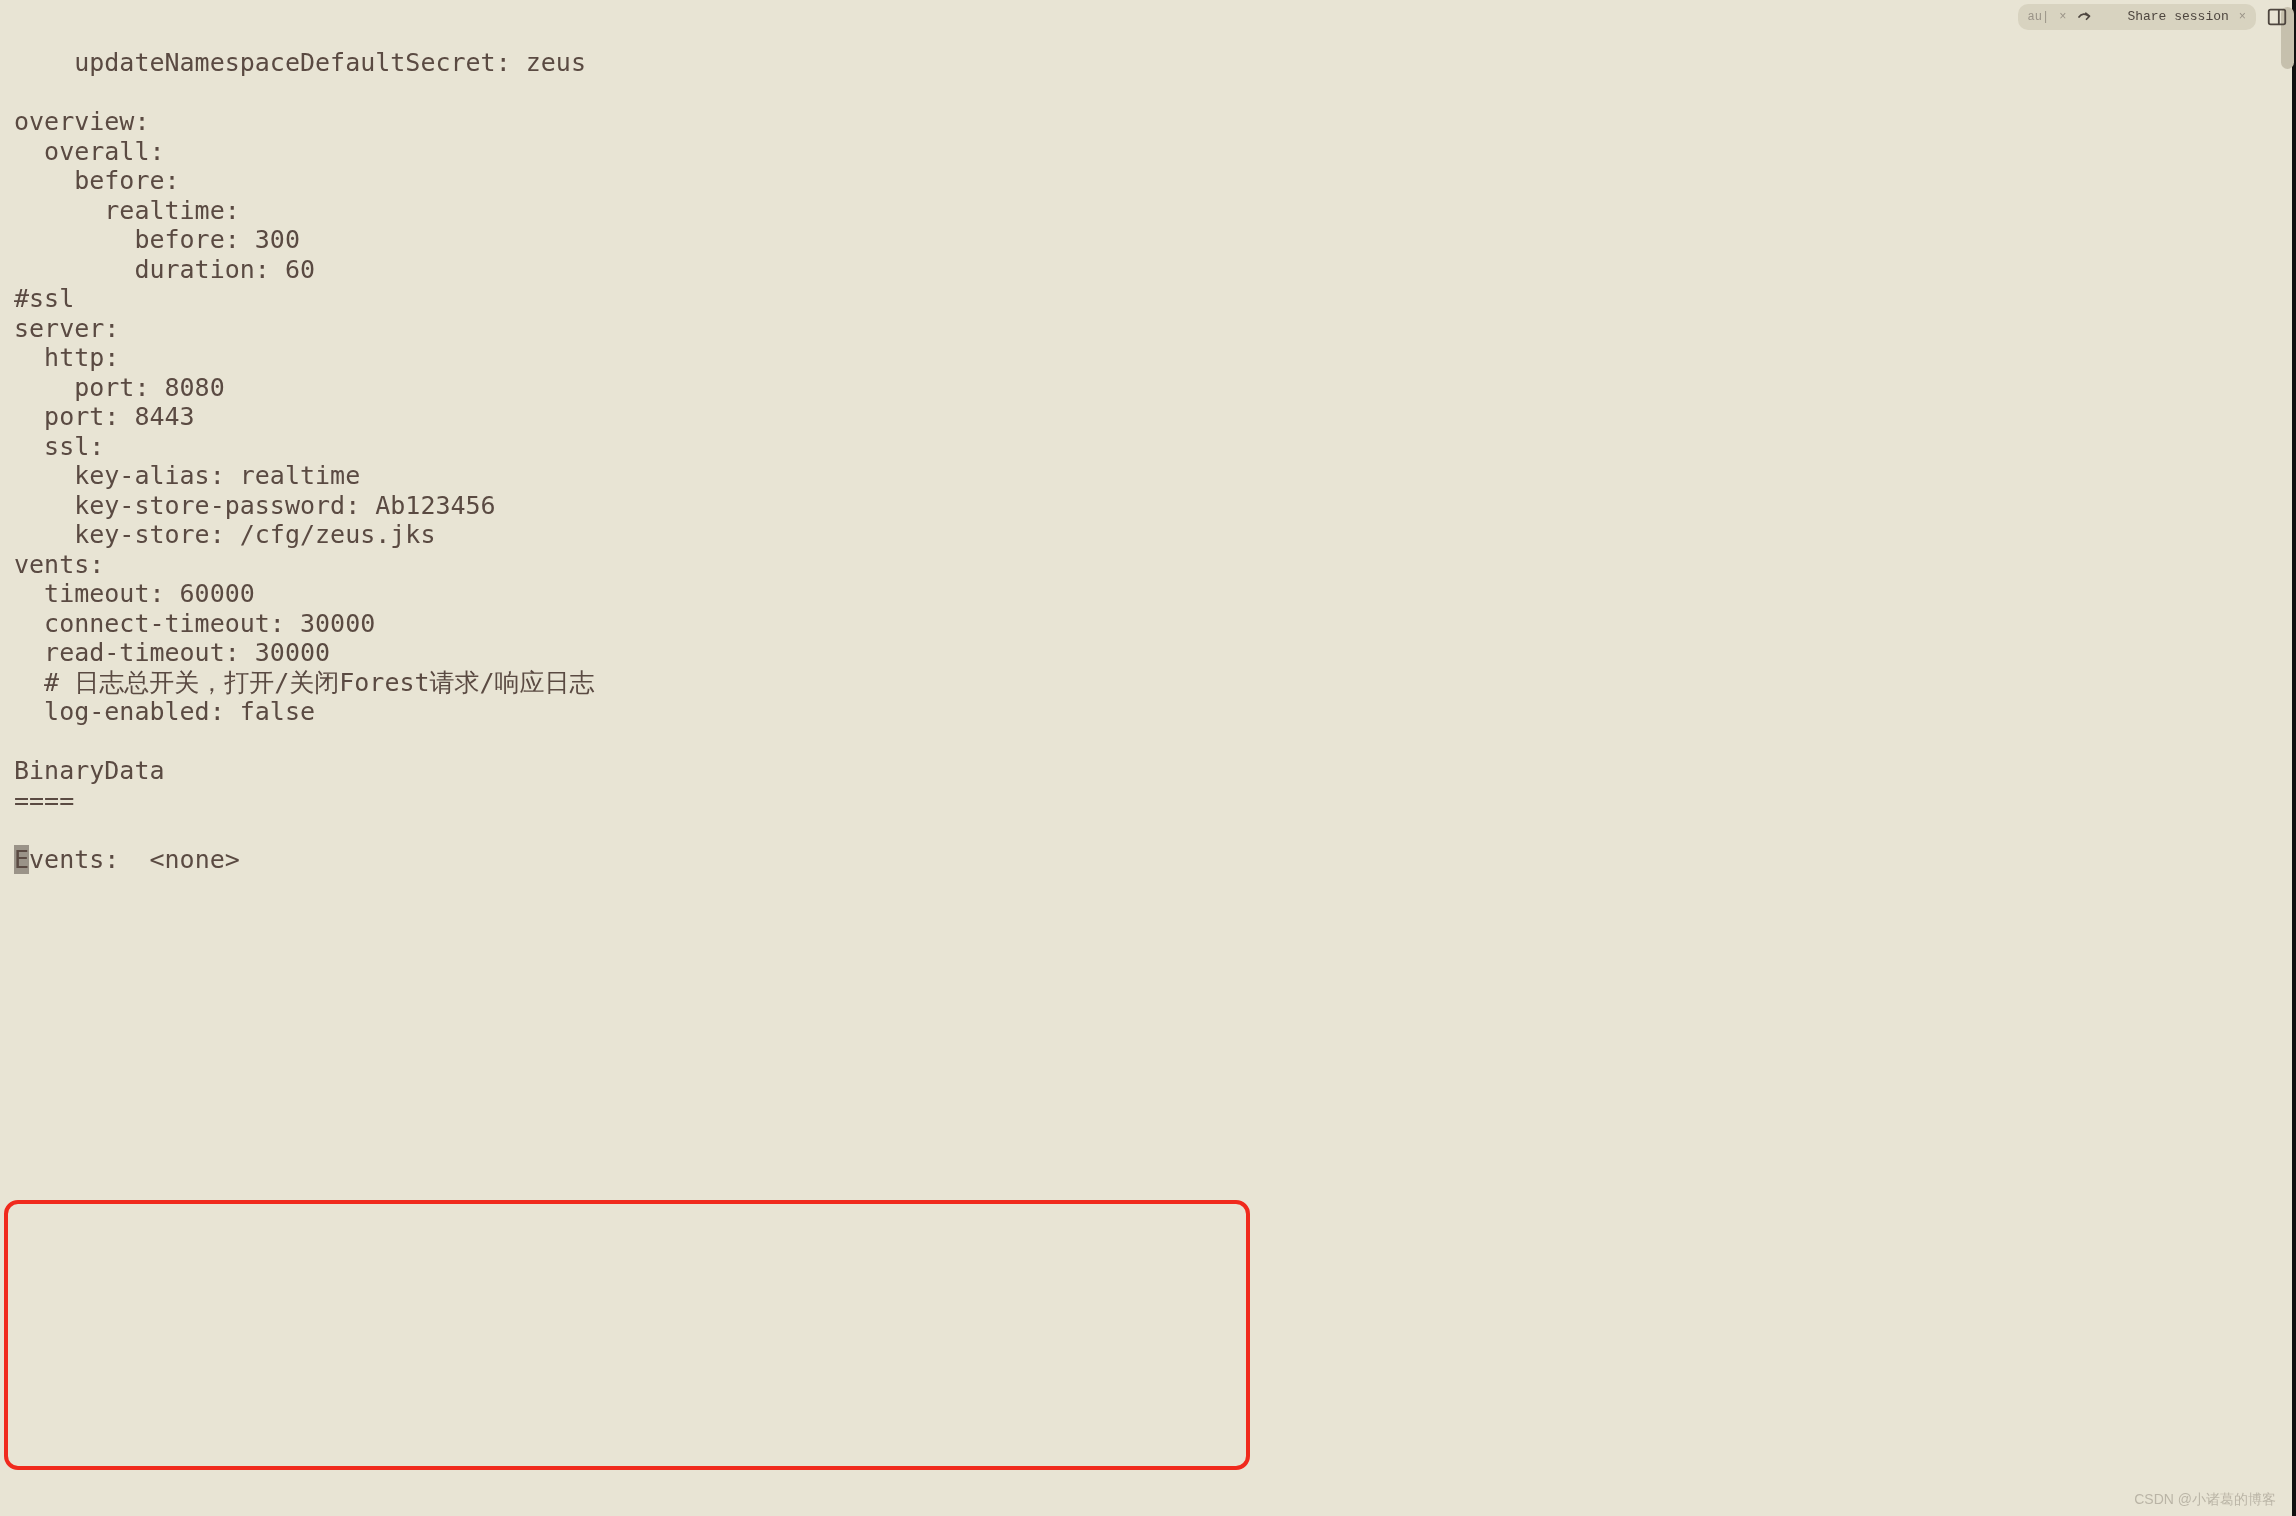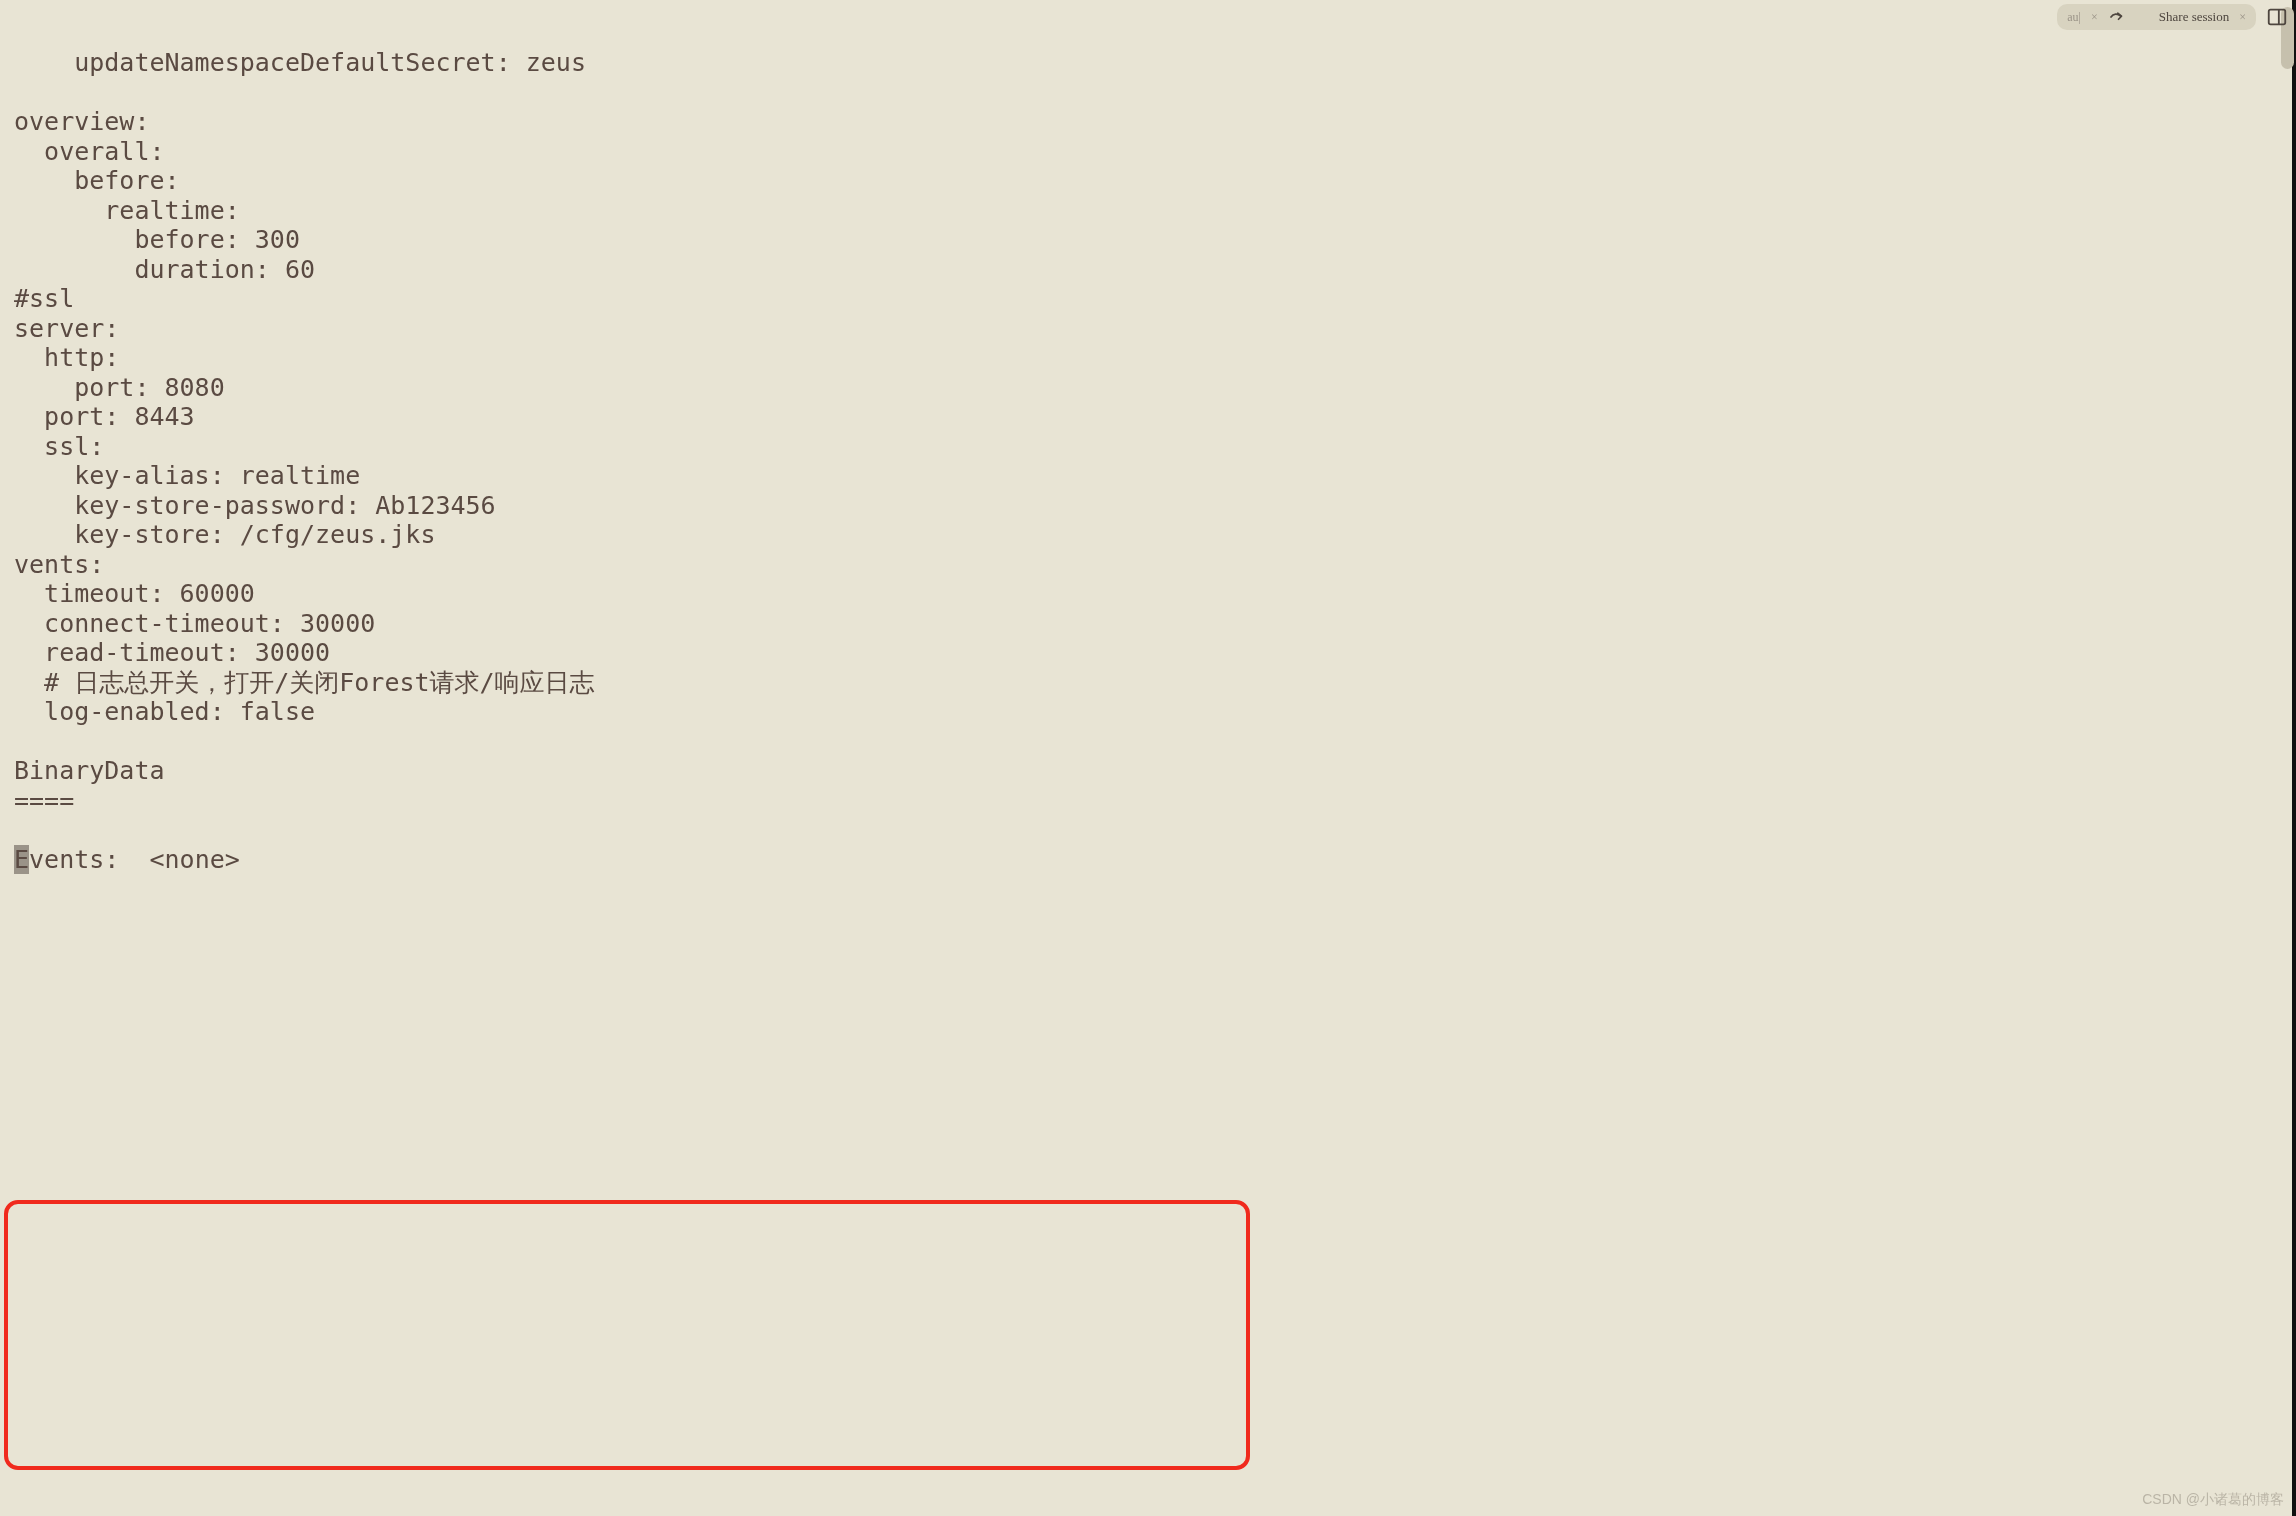--- a/index.html
+++ b/index.html
@@ -27,21 +27,21 @@
       align-items: center;
       gap: 10px;
     }
     .toolbar-pill {
       background: #d8d3c0;
       border-radius: 10px;
       padding: 4px 10px;
       display: flex;
       align-items: center;
       gap: 10px;
-      font-family: Liberation Serif, serif;
+      font-family: Liberation Mono, monospace;
       font-size: 13px;
       color: #4e463f;
     }
     .pill-text {
       color: #9a9387;
       font-size: 12px;
     }
     .share-icon svg {
       width: 18px;
       height: 18px;
@@ -72,21 +72,21 @@
       border-radius: 14px;
       pointer-events: none;
     }
     .cursor-block {
       display: inline-block;
       background: #9a9388;
       color: #5a4a42;
     }
     .watermark {
       position: absolute;
-      right: 12px;
+      right: 20px;
       bottom: 8px;
       font-family: -apple-system, sans-serif;
       font-size: 14px;
       color: rgba(100, 92, 80, 0.35);
       text-align: right;
     }
     .scroll-thumb {
       position: absolute;
       right: 2px;
       top: 7px;

